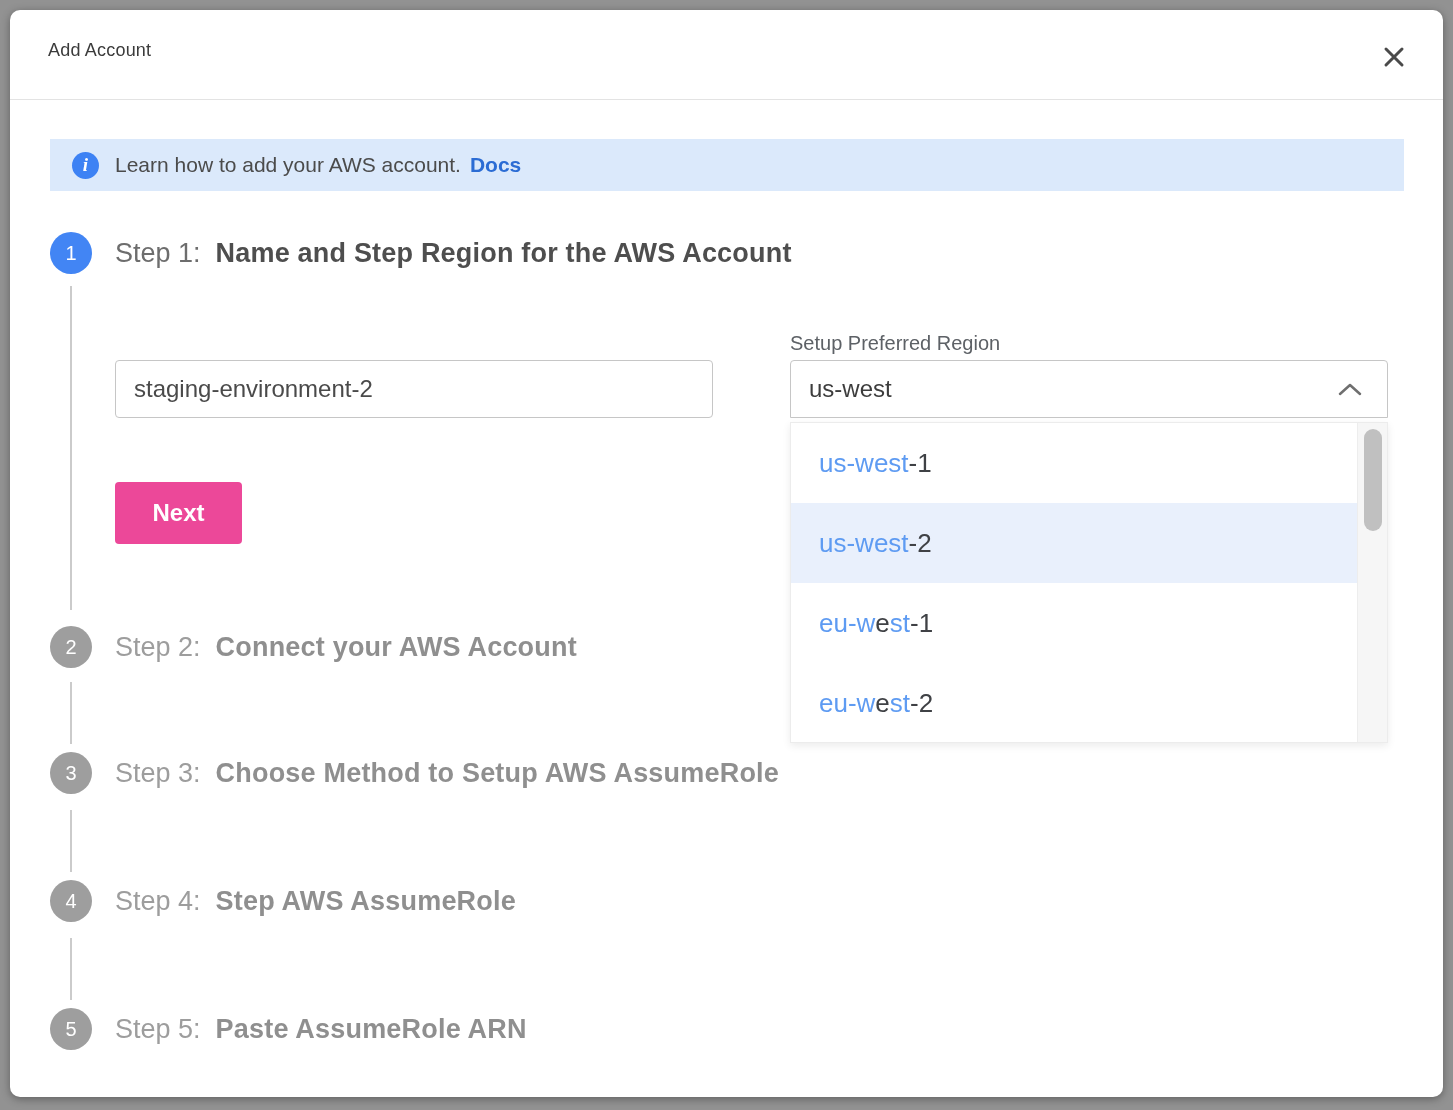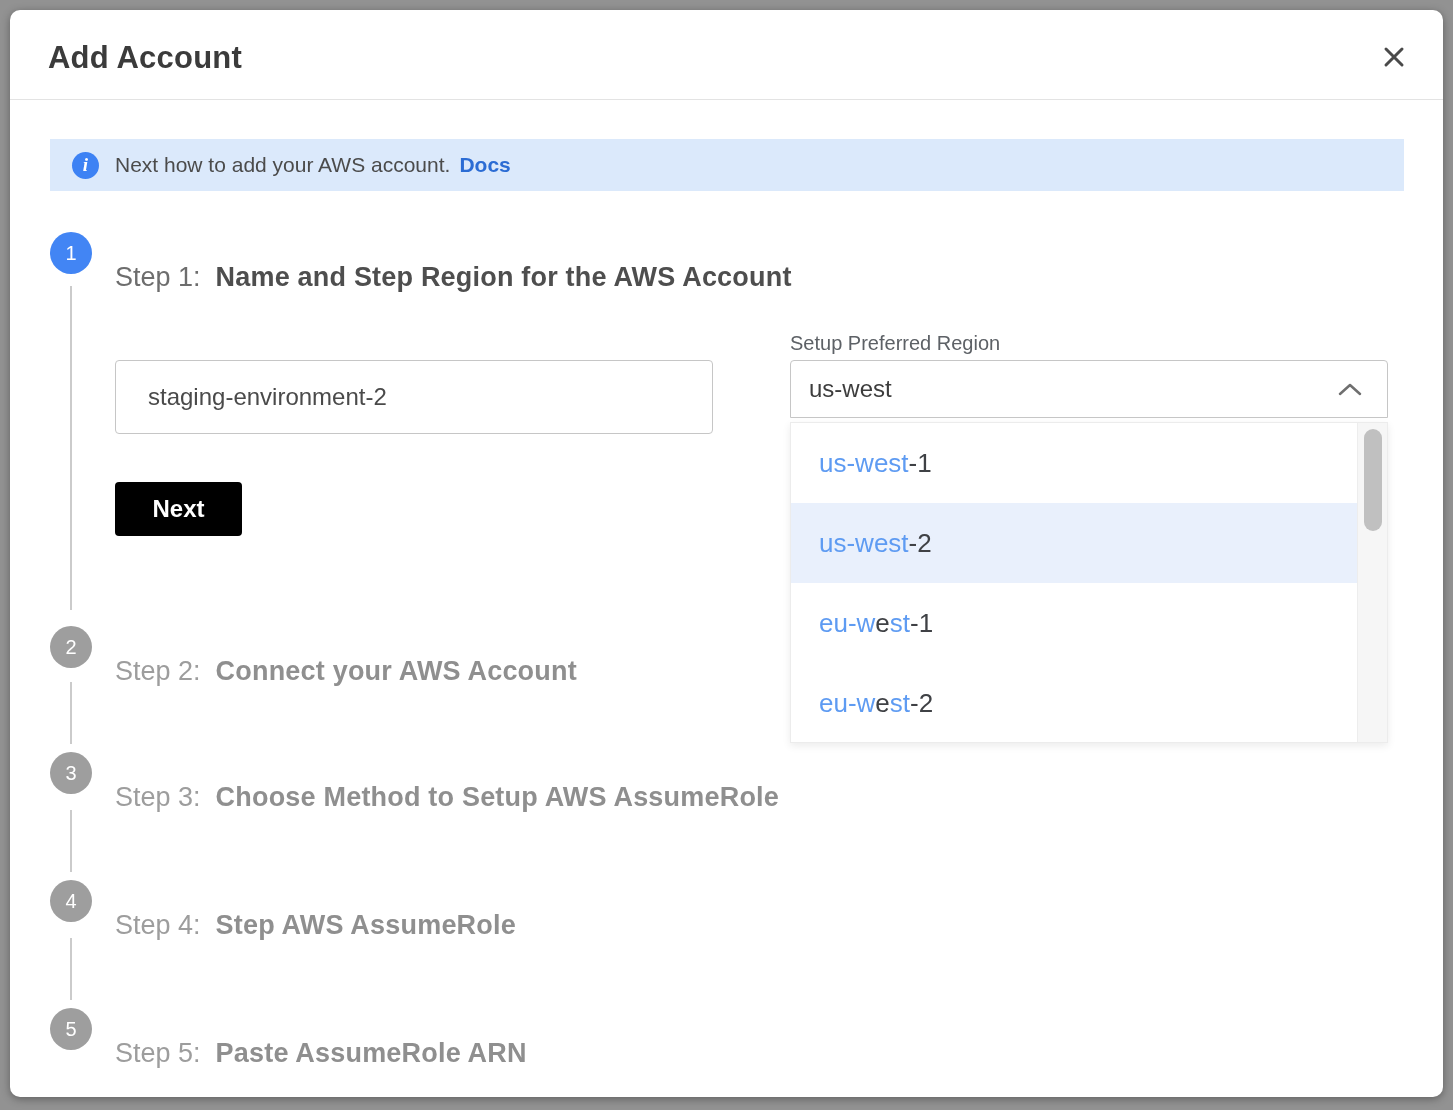--- a/index.html
+++ b/index.html
@@ -18,21 +18,21 @@
     box-shadow: 0 2px 8px rgba(0,0,0,0.35);
     overflow: hidden;
   }
   
   .modal-header {
     position: absolute; left: 0; top: 0; right: 0; height: 90px;
     border-bottom: 1px solid #e3e3e3;
   }
   .modal-title {
     position: absolute; left: 38px; top: 30px;
-    font-size: 31px; font-weight: 700; color: #3b3b3b;
+    font-size: 18px; font-weight: 400; color: #3b3b3b;
     letter-spacing: 0.2px;
   }
   .close-btn {
     position: absolute; right: 32px; top: 30px;
     width: 34px; height: 34px;
     background: transparent; border: none; cursor: pointer;
     display: flex; align-items: center; justify-content: center;
   }
   
   .info-banner {
@@ -59,42 +59,42 @@
     position: absolute; left: 40px;
     width: 42px; height: 42px; border-radius: 50%;
     color: #ffffff; font-size: 20px;
     display: flex; align-items: center; justify-content: center;
   }
   .step-circle.active { background: #4285f4; }
   .step-circle.inactive { background: #9e9e9e; }
   .step-heading {
     position: absolute; left: 105px; height: 42px;
     display: flex; align-items: center;
-    font-size: 27px; white-space: nowrap; margin-top: 24px;
+    font-size: 27px; white-space: nowrap;
   }
   .step-heading .step-label { font-weight: 400; }
   .step-heading .step-title { font-weight: 700; margin-left: 15px; letter-spacing: 0.2px; }
   .step-heading.current .step-label { color: #6d6d6d; }
   .step-heading.current .step-title { color: #4e4e4e; }
   .step-heading.pending .step-label { color: #9d9d9d; }
   .step-heading.pending .step-title { color: #8f8f8f; }
   .connector {
     position: absolute; left: 60px; width: 2px; background: #cbcbcb;
   }
   
   .field-label {
     position: absolute; top: 322px;
     font-size: 20px; color: #5d6166;
   }
   .text-input {
-    position: absolute; top: 350px; height: 74px;
+    position: absolute; top: 350px; height: 58px;
     border: 1.5px solid #c6c6c6; border-radius: 4px;
     font-family: "Liberation Sans", sans-serif;
     font-size: 24px; color: #4a4a4a;
-    padding: 0 32px; background: #fff; outline: none;
+    padding: 0 18px; background: #fff; outline: none;
   }
   .select-box {
     position: absolute; left: 780px; top: 350px; width: 598px; height: 58px;
     border: 1.5px solid #c6c6c6; border-radius: 4px 4px 0 0;
     background: #fff; cursor: pointer;
     display: flex; align-items: center;
     padding: 0 24px 0 18px;
     font-size: 24px; color: #3d3d3d;
   }
   .select-box .chevron { margin-left: auto; }
@@ -117,22 +117,22 @@
   .scroll-track {
     position: absolute; right: 0; top: 0; bottom: 0; width: 30px;
     background: #f6f6f6; border-left: 1px solid #ededed;
   }
   .scroll-thumb {
     position: absolute; left: 6px; top: 6px; width: 18px; height: 102px;
     background: #c0c0c0; border-radius: 10px; cursor: pointer;
   }
   
   .next-btn {
-    position: absolute; left: 105px; top: 472px; width: 127px; height: 54px;
-    background: #000000; color: #ffffff;
+    position: absolute; left: 105px; top: 472px; width: 127px; height: 62px;
+    background: #ec4899; color: #ffffff;
     border: none; border-radius: 4px;
     font-family: "Liberation Sans", sans-serif;
     font-size: 24px; font-weight: 700;
     cursor: not-allowed;
   }
 </style>
 </head>
 <body>
 
 <div class="modal">
@@ -141,21 +141,21 @@
     <div class="modal-title">Add Account</div>
     <button class="close-btn">
       <svg width="24" height="24" viewBox="0 0 24 24">
         <path d="M4 4 L20 20 M20 4 L4 20" stroke="#4a4a4a" stroke-width="3" stroke-linecap="round" fill="none"></path>
       </svg>
     </button>
   </div>
 
   <div class="info-banner">
     <span class="info-icon">i</span>
-    <span>Next how to add your AWS account.</span>
+    <span>Learn how to add your AWS account.</span>
     <a class="docs-link">Docs</a>
   </div>
 
   <div class="step-circle active" style="top:222px;">1</div>
   <div class="step-heading current" style="top:222px;">
     <span class="step-label">Step 1:</span>
     <span class="step-title">Name and Step Region for the AWS Account</span>
   </div>
 
   <div class="connector" style="top:276px; height:324px;"></div>

